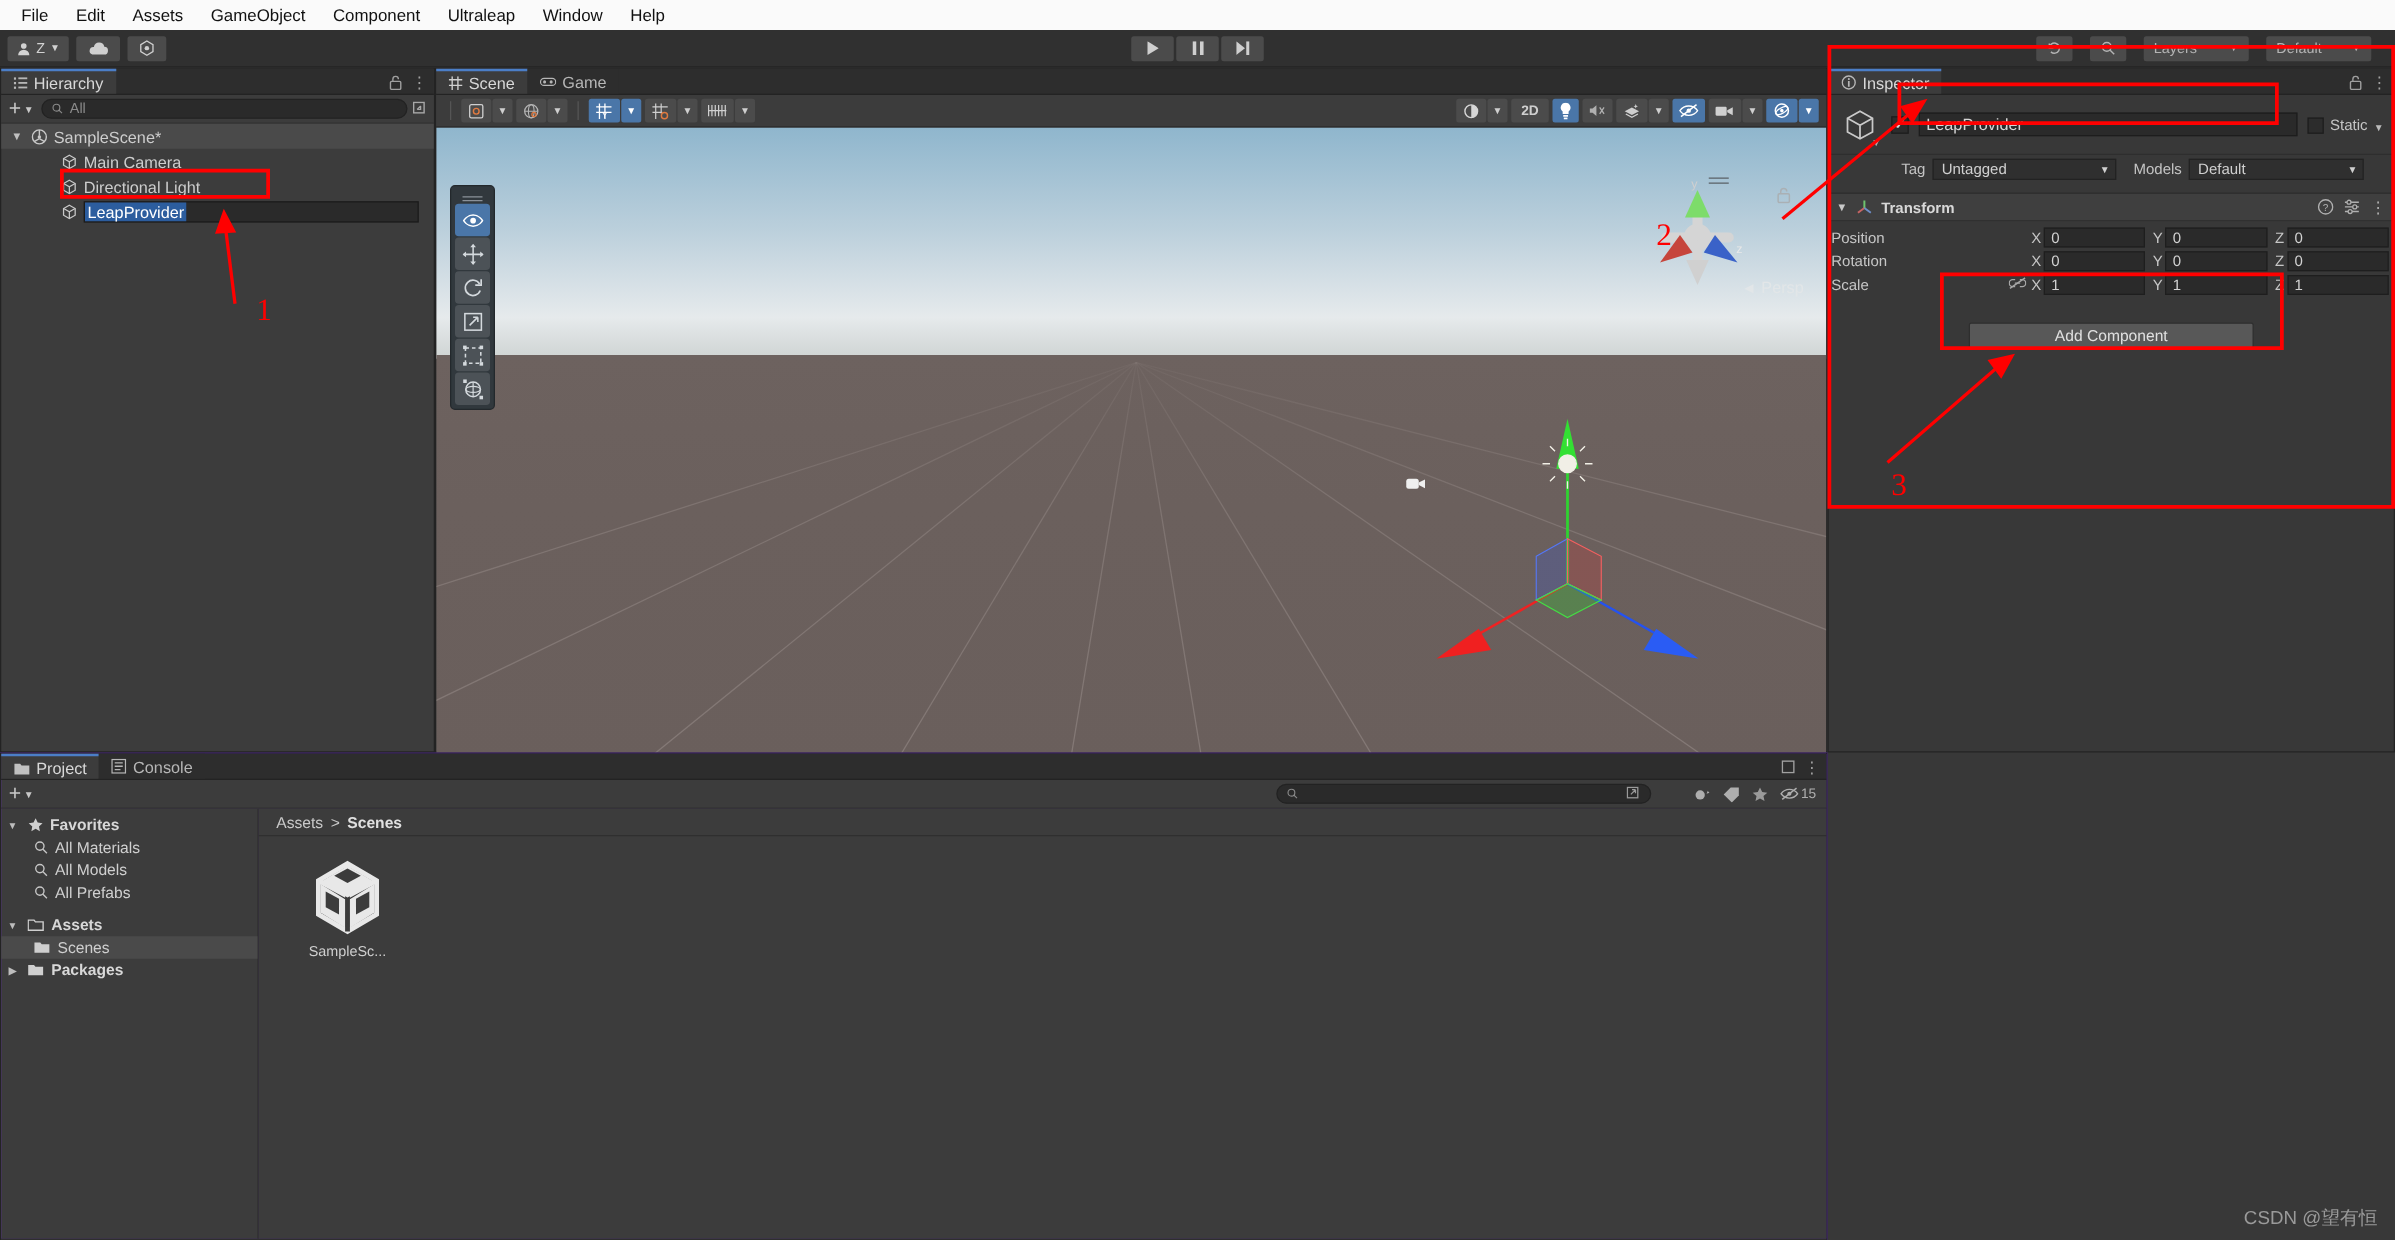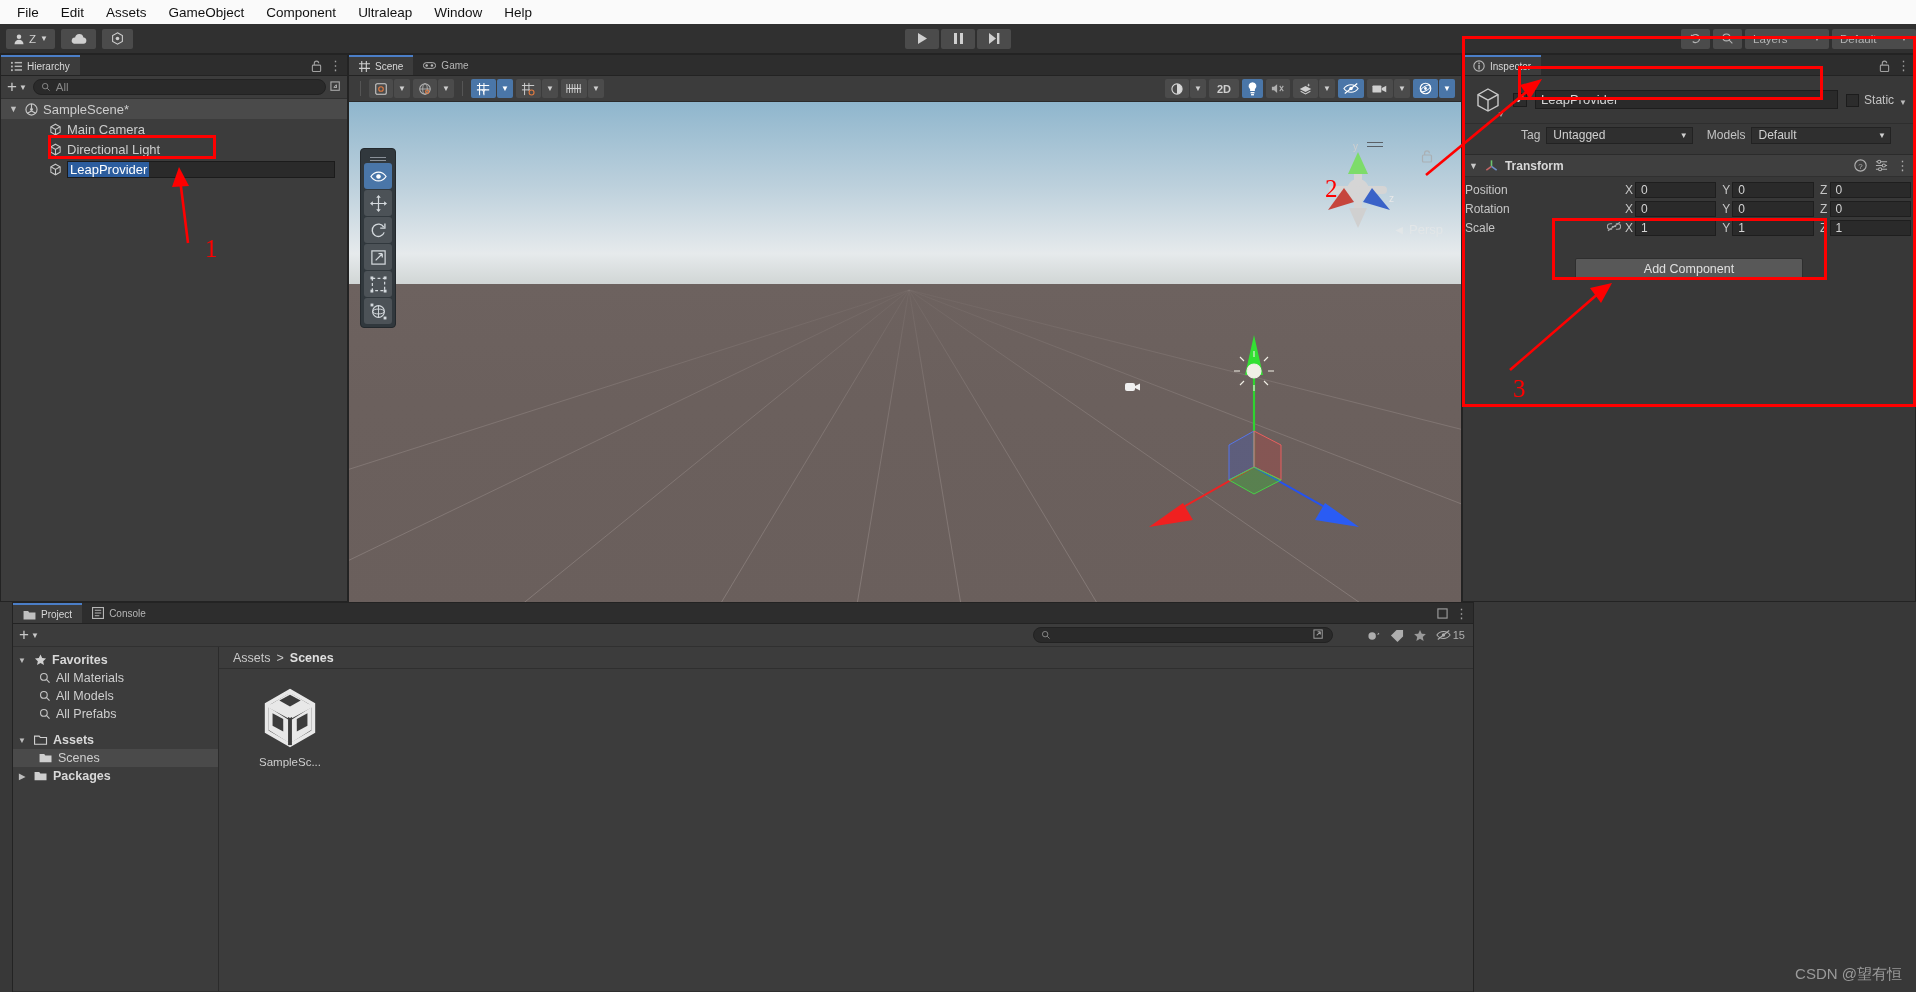--- a/index.html
+++ b/index.html
@@ -33,37 +33,37 @@
   }
   .tb-btn.narrow { padding: 0 9px; }
   .play-group {
     position: absolute; left: 50%; transform: translateX(-50%);
     display: flex; align-items: center; gap: 2px;
   }
   .play-btn {
     width: 34px; height: 20px; background: #4b4b4b; border-radius: 2px;
     display: flex; align-items: center; justify-content: center;
   }
-  .tb-right { position: absolute; right: 0; display: flex; align-items: flex-start; gap: 3px; }
+  .tb-right { position: absolute; right: 19px; display: flex; align-items: flex-start; gap: 14px; }
   .tb-right .rb {
     background: #4b4b4b; border-radius: 2px; height: 20px; min-width: 26px;
     display: flex; align-items: center; justify-content: center; padding: 0 8px;
     font-size: 11.5px; color: #b4b4b4;
   }
   .tb-right .rb.wide { width: 84px; justify-content: space-between; }
 
   
   .panel { position: absolute; background: #383838; border: 1px solid #232323; }
   .panel-tabs {
     height: 21px; background: #2d2d2d; display: flex; align-items: stretch;
     border-bottom: 1px solid #232323; position: relative;
   }
   .ptab {
     display: flex; align-items: center; gap: 5px; padding: 0 10px;
-    font-size: 10px; color: #b6b6b6; background: #2d2d2d;
+    font-size: 13px; color: #b6b6b6; background: #2d2d2d;
   }
   .ptab.active { background: #3c3c3c; border-top: 2px solid #4b7ec7; color: #d8d8d8; }
   .ptab-icons { position: absolute; right: 5px; top: 0; height: 21px;
     display: flex; align-items: center; gap: 7px; color: #a0a0a0; }
 
   
   #hierarchy { left: 0; top: 54px; width: 348px; height: 548px; background: #3c3c3c; }
   .hier-toolbar {
     height: 23px; background: #3c3c3c; display: flex; align-items: center;
     gap: 4px; padding: 0 4px; border-bottom: 1px solid #303030;
@@ -192,21 +192,21 @@
   .link-ico { width: 20px; text-align: center; color: #a8a8a8; }
 
   .addcomp-area { padding: 12px 0; display: flex; justify-content: center; }
   .add-comp-btn {
     width: 228px; height: 21px; background: #585858; border: 1px solid #2e2e2e;
     border-radius: 2px; display: flex; align-items: center; justify-content: center;
     color: #e0e0e0; font-size: 12.5px;
   }
 
   
-  #project { left: 12px; top: 602px; width: 1462px; height: 390px; background: #6d28d9; }
+  #project { left: 0; top: 602px; width: 1462px; height: 390px; background: #6d28d9; }
   .proj-toolbar {
     height: 23px; background: #3c3c3c; display: flex; align-items: center;
     padding: 0 4px; position: relative; border-bottom: 1px solid #303030;
   }
   .proj-search {
     position: absolute; left: 1020px; width: 300px; height: 16px; background: #2a2a2a;
     border: 1px solid #222; border-radius: 9px; display: flex; align-items: center;
     padding: 0 7px; gap: 5px; color: #8a8a8a; font-size: 11.5px;
   }
   .proj-tools { position: absolute; right: 8px; display: flex; align-items: center; gap: 9px; color: #aeaeae; }

